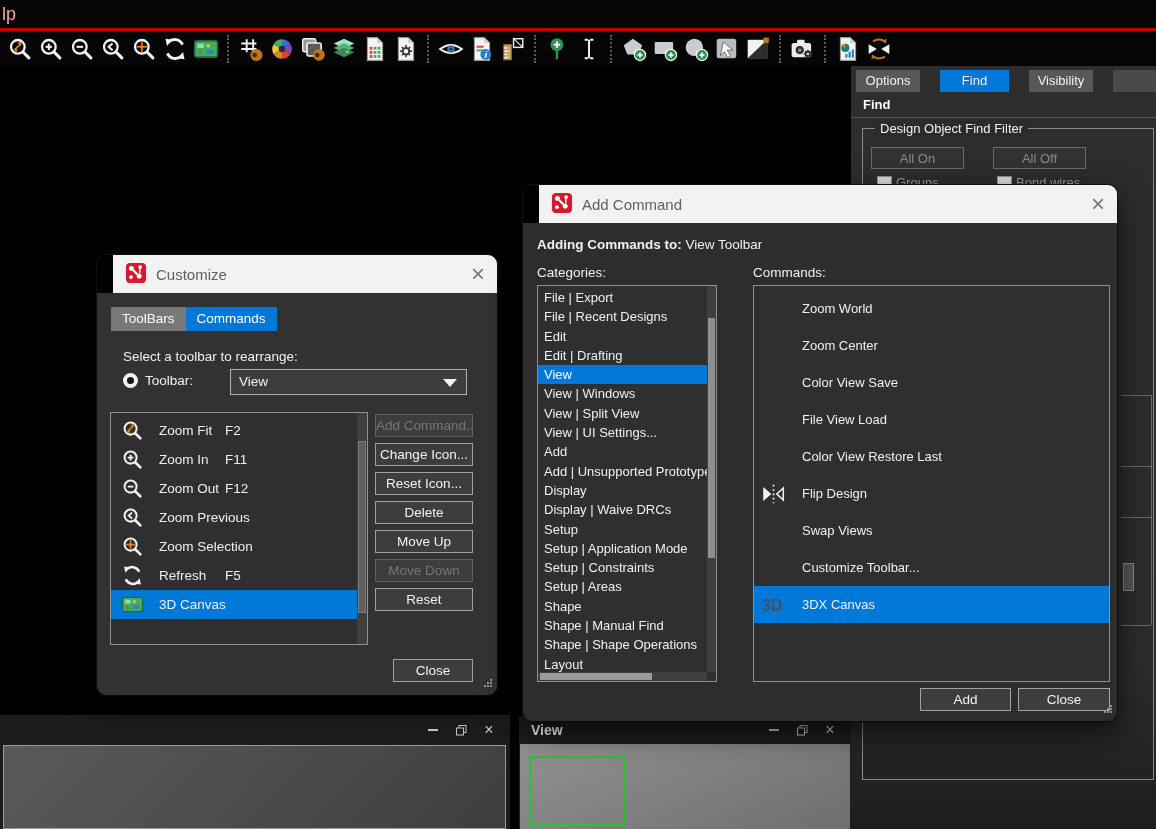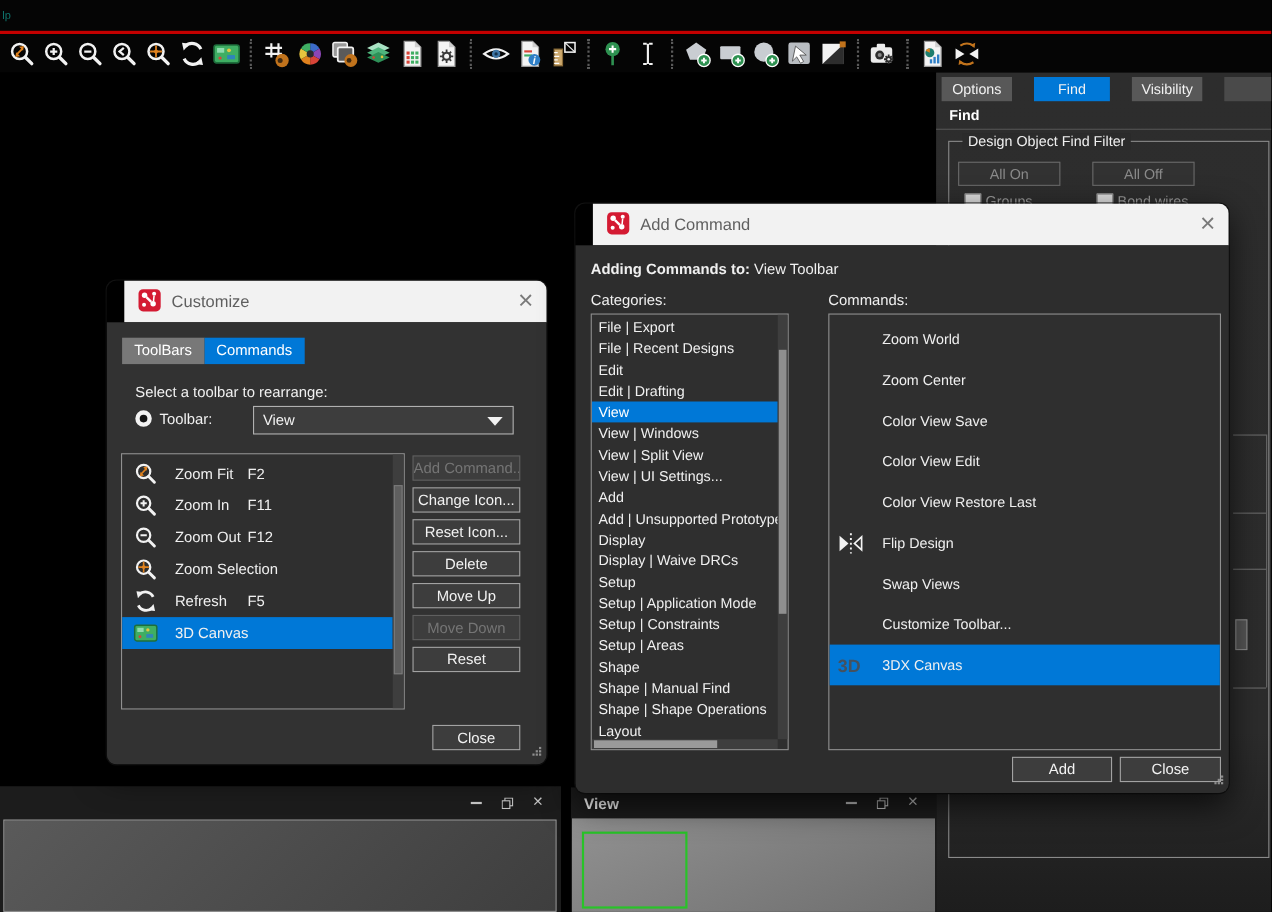--- a/index.html
+++ b/index.html
@@ -2,21 +2,21 @@
 <html style="--accent: #0078d7; --redline: #c40000; --vrect: #28c428;"><head>
 <meta charset="utf-8">
 <style>
   html,body{margin:0;padding:0;background:#000;}
   #stage{position:relative;width:1156px;height:829px;overflow:hidden;background:#000;
          font-family:"Liberation Sans",sans-serif;color:#e8e8e8;font-size:13px;}
   .abs{position:absolute;}
 
   
   .menubar{left:0;top:0;width:1156px;height:28px;background:#050505;display:flex;align-items:center;}
-  .menu-item{color:#0f766e;font-size:10px;padding-left:2px;}
+  .menu-item{color:#fca5a5;font-size:18px;padding-left:2px;}
   .redline{left:0;top:28px;width:1156px;height:3px;background:var(--redline,#c40000);}
   .toolbar{left:0;top:31px;width:1156px;height:35px;background:#050505;display:flex;align-items:center;padding-left:4px;box-sizing:border-box;}
   .tb-btn{width:27px;height:27px;margin:0 2px;display:flex;align-items:center;justify-content:center;cursor:pointer;}
   .tb-sep{width:0;height:28px;border-left:2px dotted #5a5a5a;margin:0 6px;}
 
   
   .canvas{left:0;top:66px;width:851px;height:649px;background:#000;}
 
   
   .rpanel{left:851px;top:66px;width:305px;height:763px;
@@ -477,20 +477,29 @@
               <span class="cz-sc">F11</span>
             </div>
             <div class="cz-item">
               <span class="cz-ic"><svg width="23" height="23" viewBox="0 0 24 24">
                   <circle cx="10" cy="10" r="6.3" fill="none" stroke="#f2f2f2" stroke-width="2.1"></circle>
                   <line x1="14.8" y1="14.8" x2="20.2" y2="20.2" stroke="#f2f2f2" stroke-width="2.8" stroke-linecap="round"></line>
                   <line x1="7" y1="10" x2="13" y2="10" stroke="#f2f2f2" stroke-width="1.9"></line>
                 </svg></span>
               <span class="cz-lb">Zoom Out</span>
               <span class="cz-sc">F12</span>
+            </div>
+            <div class="cz-item">
+              <span class="cz-ic"><svg width="23" height="23" viewBox="0 0 24 24">
+                  <circle cx="10" cy="10" r="6.3" fill="none" stroke="#f2f2f2" stroke-width="2.1"></circle>
+                  <line x1="14.8" y1="14.8" x2="20.2" y2="20.2" stroke="#f2f2f2" stroke-width="2.8" stroke-linecap="round"></line>
+                  <polyline points="11.6,6.9 8,10 11.6,13.1" fill="none" stroke="#f2f2f2" stroke-width="1.9"></polyline>
+                </svg></span>
+              <span class="cz-lb">Zoom Previous</span>
+              <span class="cz-sc"></span>
             </div>
             <div class="cz-item">
               <span class="cz-ic"><svg width="23" height="23" viewBox="0 0 24 24">
                   <circle cx="10" cy="10" r="6.3" fill="none" stroke="#f2f2f2" stroke-width="2.1"></circle>
                   <line x1="14.8" y1="14.8" x2="20.2" y2="20.2" stroke="#f2f2f2" stroke-width="2.8" stroke-linecap="round"></line>
                   <line x1="10" y1="5" x2="10" y2="15" stroke="#e0821e" stroke-width="1.5"></line>
                   <line x1="5" y1="10" x2="15" y2="10" stroke="#e0821e" stroke-width="1.5"></line>
                   <circle cx="10" cy="10" r="1.7" fill="#e0821e"></circle>
                 </svg></span>
               <span class="cz-lb">Zoom Selection</span>
@@ -605,21 +614,21 @@
             <div class="cmd-row">
               <span class="cmd-lb">Zoom World</span>
             </div>
             <div class="cmd-row">
               <span class="cmd-lb">Zoom Center</span>
             </div>
             <div class="cmd-row">
               <span class="cmd-lb">Color View Save</span>
             </div>
             <div class="cmd-row">
-              <span class="cmd-lb">Color View Edit</span>
+              <span class="cmd-lb">File View Load</span>
             </div>
             <div class="cmd-row">
               <span class="cmd-lb">Color View Restore Last</span>
             </div>
             <div class="cmd-row">
               <span class="cmd-ic"><svg width="26" height="26" viewBox="0 0 24 24">
                   <polygon points="3,5.5 10.5,12 3,18.5" fill="#f2f2f2"></polygon>
                   <line x1="12.5" y1="3.5" x2="12.5" y2="20.5" stroke="#f2f2f2" stroke-width="1.6" stroke-dasharray="1.6 2.4"></line>
                   <polygon points="21.5,6.5 15.5,12 21.5,17.5" fill="none" stroke="#f2f2f2" stroke-width="1.4"></polygon>
                 </svg></span>

